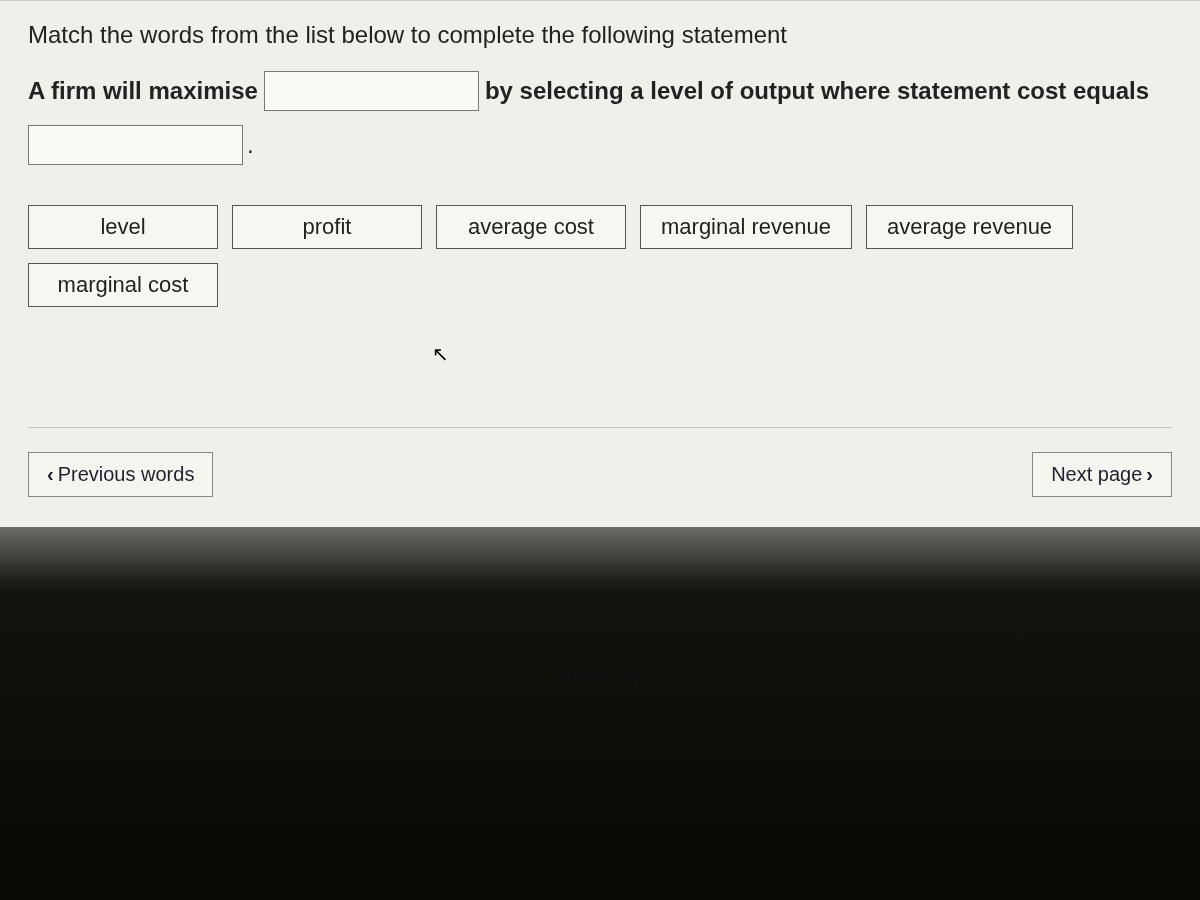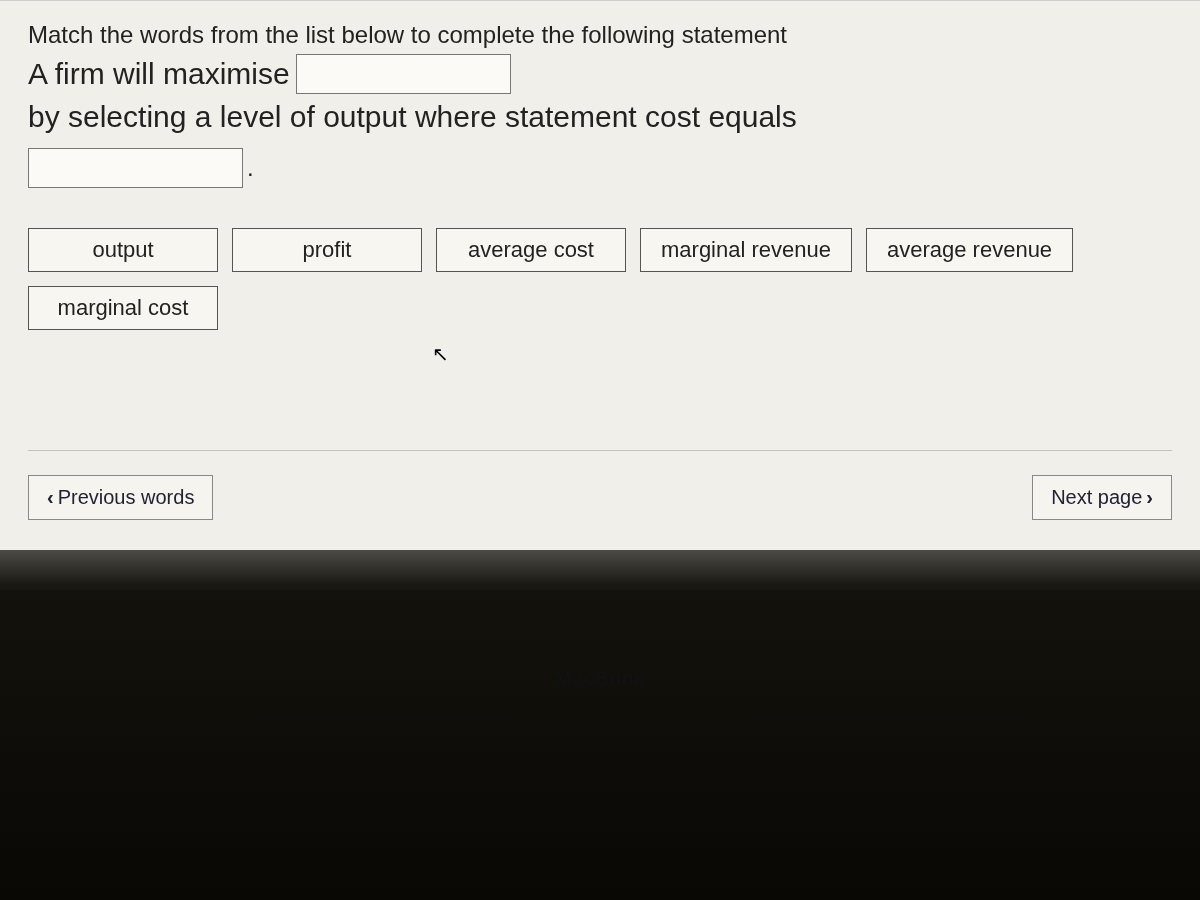--- a/index.html
+++ b/index.html
@@ -16,30 +16,31 @@
       position: relative;
     }
     .quiz-panel {
       background: #f0efea;
       padding: 20px 28px 30px 28px;
       border-top: 1px solid #ccc;
     }
     .instruction {
       font-size: 24px;
       color: #222;
-      margin-bottom: 5px;
+      margin-bottom: 22px;
     }
     .statement-line {
       display: flex;
       align-items: center;
       flex-wrap: wrap;
       gap: 6px;
       margin-bottom: 14px;
-      font-size: 30px;
+      font-size: 24px;
       color: #222;
+      font-weight: bold;
     }
     .drop-target {
       display: inline-block;
       width: 215px;
       height: 40px;
       border: 1px solid #777;
       background: #fbfaf7;
       vertical-align: middle;
     }
     .statement-line-2 {
@@ -126,21 +127,21 @@
     <span class="drop-target"></span>
     <span>by selecting a level of output where statement cost equals</span>
   </div>
 
   <div class="statement-line-2">
     <span class="drop-target"></span>
     <span>.</span>
   </div>
 
   <div class="word-bank">
-    <div class="word-chip">output</div>
+    <div class="word-chip">level</div>
     <div class="word-chip">profit</div>
     <div class="word-chip">average cost</div>
     <div class="word-chip">marginal revenue</div>
     <div class="word-chip">average revenue</div>
     <div class="word-chip" style="flex-basis:100%; max-width:190px;">marginal cost</div>
   </div>
 
   <div class="nav-bar">
     <button class="nav-button">
       <span class="chev">‹</span>

